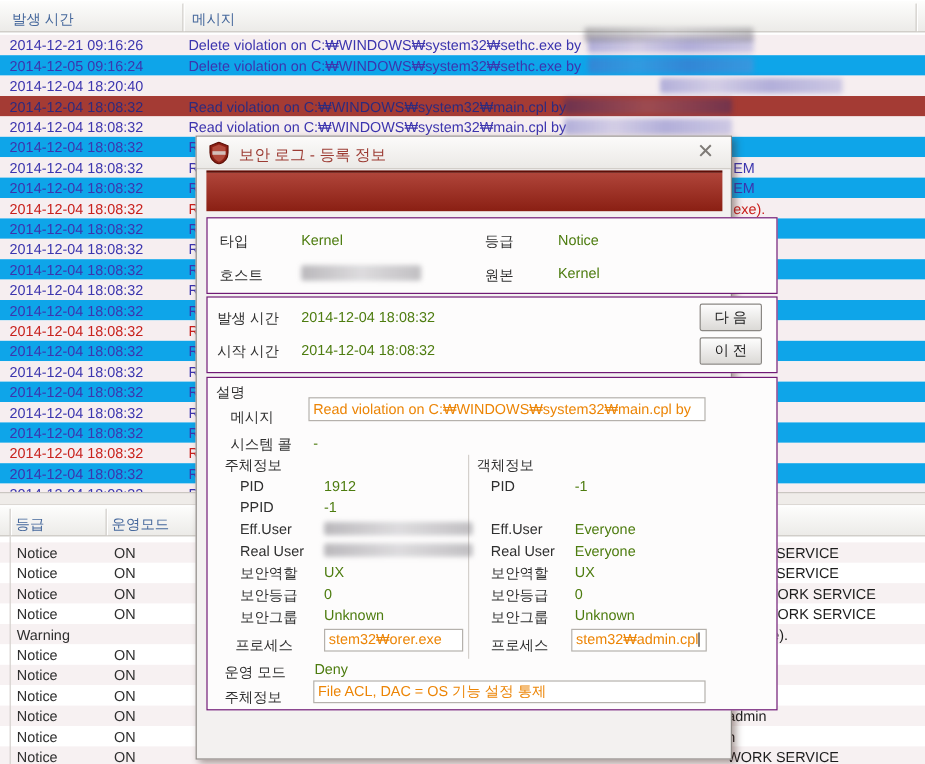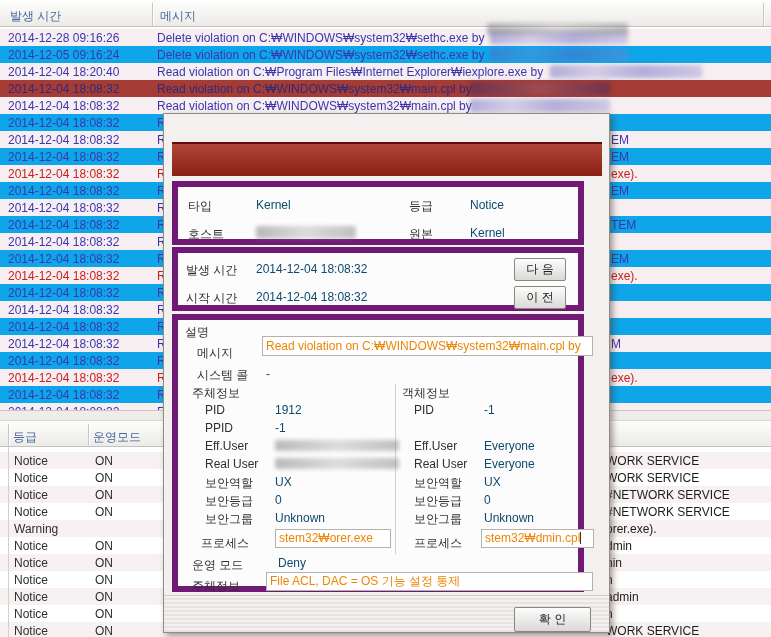--- a/index.html
+++ b/index.html
@@ -42,23 +42,23 @@
   #dlg{position:absolute;left:163px;top:113px;width:447px;height:520px;background:#f3f1f0;
        border:1px solid #8f8b87;box-shadow:3px 3px 6px rgba(70,45,40,.45);z-index:10}
   .dlg-title{position:absolute;left:0;top:0;right:0;height:27px;
        background:linear-gradient(#fcfbfa,#ebe9e6);border-bottom:1px solid #d2cec9}
   .dlg-title .ttl{position:absolute;left:35px;top:6px;color:#9c3b33;font-size:13px;white-space:nowrap}
   .shield{position:absolute;left:10px;top:4px;width:17px;height:19px}
   .xbtn{position:absolute;right:10px;top:3px;width:22px;height:20px;color:#7e7a76;
        font-size:17px;line-height:20px;text-align:center;cursor:default}
   .banner{position:absolute;left:8px;top:28px;width:430px;height:34px;
        background:linear-gradient(#b0453a,#8a1f13);border-top:2px solid #600e07}
-  .gbox{position:absolute;left:8px;width:412px;background:#fdfcfc;border:6px solid #701a75}
+  .gbox{position:absolute;left:8px;width:476px;background:#fdfcfc;border:1px solid #701a75}
   .lbl{position:absolute;color:#2f2f2f;white-space:nowrap}
-  .val{position:absolute;color:#0c4a6e;white-space:nowrap}
+  .val{position:absolute;color:#4d7c0f;white-space:nowrap}
   .btn{position:absolute;background:linear-gradient(#fdfdfd,#dbd9d6);border:1px solid #8a8783;
        border-radius:2px;font-size:12px;color:#1c1c1c;text-align:center;cursor:default}
   .inp{position:absolute;background:#fff;border:1px solid #b5b1ac;color:#ec8506;
        font-size:12px;line-height:17px;padding:0 3px;white-space:nowrap;overflow:hidden}
   .caret{display:inline-block;width:1px;height:12px;background:#333;vertical-align:-2px}
   .dlg-foot{position:absolute;left:0;right:0;top:481px;bottom:0;border-top:1px solid #cfcbc6;
        background:repeating-linear-gradient(180deg,#f3f1f0 0 2px,#e6e3e0 2px 4px)}
   .colsep{position:absolute;width:1px;background:#d4d0cc}
 </style>
 </head>
@@ -68,32 +68,31 @@
 
   <div id="toptable">
     <div class="hdr" style="top:0;height:27px">
       <span class="hcell" style="left:10px;top:7px">발생 시간</span>
       <span class="hcell" style="left:160px;top:7px">메시지</span>
       <div class="vline" style="left:152px;top:2px;height:23px"></div>
       <div class="vline" style="left:763px;top:2px;height:23px"></div>
     </div>
     <div>
         <div class="trow alt" style="top: 29px;">
-          <span class="rt">2014-12-28 09:16:26</span>
+          <span class="rt">2014-12-21 09:16:26</span>
           <span class="rm">Delete violation on C:₩WINDOWS₩system32₩sethc.exe by</span>
           <div class="blurbox" style="left: 490px; width: 138px; top: 2px;"></div>
         </div>
         <div class="trow" style="top: 46px;">
           <span class="rt">2014-12-05 09:16:24</span>
           <span class="rm">Delete violation on C:₩WINDOWS₩system32₩sethc.exe by</span>
           <div class="blurbox" style="left: 490px; width: 138px; top: 2px;"></div>
         </div>
         <div class="trow alt" style="top: 63px;">
           <span class="rt">2014-12-04 18:20:40</span>
-          <span class="rm">Read violation on C:₩Program Files₩Internet Explorer₩iexplore.exe by</span>
           <div class="blurbox" style="left: 550px; width: 152px; top: 2px;"></div>
         </div>
         <div class="trow sel" style="top: 80px;">
           <span class="rt">2014-12-04 18:08:32</span>
           <span class="rm">Read violation on C:₩WINDOWS₩system32₩main.cpl by</span>
           <div class="blurbox" style="left: 470px; width: 140px; top: 2px;"></div>
         </div>
         <div class="trow alt" style="top: 97px;">
           <span class="rt">2014-12-04 18:08:32</span>
           <span class="rm">Read violation on C:₩WINDOWS₩system32₩main.cpl by</span>
@@ -246,20 +245,29 @@
         <div class="brow alt" style="top: 212px;">
           <span class="bl">Notice</span>
           <span class="bm">ON</span>
           <span class="bf">WORK SERVICE</span>
         </div>
       </div>
     <div class="colsep" style="left:8px;top:37px;height:190px"></div>
   </div>
 
   <div id="dlg">
+    <div class="dlg-title">
+      <svg class="shield" viewBox="0 0 17 19">
+        <path d="M8.5 0.5 L16 3.5 V9 C16 14.5 12.3 17.5 8.5 18.7 C4.7 17.5 1 14.5 1 9 V3.5 Z" fill="#8c2015" stroke="#5e0f07" stroke-width="1"></path>
+        <path d="M8.5 2.5 L14 4.8 V9 C14 13 11.3 15.6 8.5 16.7 C5.7 15.6 3 13 3 9 V4.8 Z" fill="#b24a3c"></path>
+        <rect x="3" y="8" width="11" height="3" fill="#d8d4d0" opacity="0.85"></rect>
+      </svg>
+      <span class="ttl">보안 로그 - 등록 정보</span>
+      <span class="xbtn">✕</span>
+    </div>
 
     <div class="banner"></div>
 
     <div class="gbox" style="top:67px;height:64px">
       <span class="lbl" style="left:10px;top:11px">타입</span>
       <span class="val" style="left:78px;top:11px">Kernel</span>
       <span class="lbl" style="left:231px;top:11px">등급</span>
       <span class="val" style="left:292px;top:11px">Notice</span>
       <span class="lbl" style="left:10px;top:39px">호스트</span>
       <div class="blurbox gray" style="left:78px;top:39px;width:100px"></div>
@@ -314,26 +322,23 @@
           <span class="val" style="left: 306px; top: 173px;">0</span>
           <span class="lbl" style="left: 236px; top: 191px;">보안그룹</span>
           <span class="val" style="left: 306px; top: 191px;">Unknown</span>
         </div>
       <div class="blurbox gray" style="left:97px;top:120px;width:124px;height:11px"></div>
       <div class="blurbox gray" style="left:97px;top:138px;width:124px;height:11px"></div>
 
       <span class="lbl" style="left:23px;top:215px">프로세스</span>
       <div class="inp" style="left:97px;top:209px;width:116px;height:19px">stem32₩orer.exe</div>
       <span class="lbl" style="left:236px;top:215px">프로세스</span>
-      <div class="inp" style="left:303px;top:209px;width:113px;height:19px"><span>stem32₩dmin.cpl</span><span class="caret"></span></div>
+      <div class="inp" style="left:303px;top:209px;width:113px;height:19px"><span>stem32₩admin.cpl</span><span class="caret"></span></div>
 
       <span class="lbl" style="left:14px;top:237px">운영 모드</span>
-      <span class="val" style="left:100px;top:236px">Deny</span>
+      <span class="val" style="left:89px;top:236px">Deny</span>
 
       <span class="lbl" style="left:14px;top:258px">주체정보</span>
       <div class="inp" style="left:88px;top:252px;width:327px;height:19px">File ACL, DAC = OS 기능 설정 통제</div>
     </div>
 
-    <div class="dlg-foot">
-      <div class="btn" style="left:350px;top:11px;width:77px;height:25px;line-height:23px">확 인</div>
-    </div>
   </div>
 </div>
 
 </body></html>

